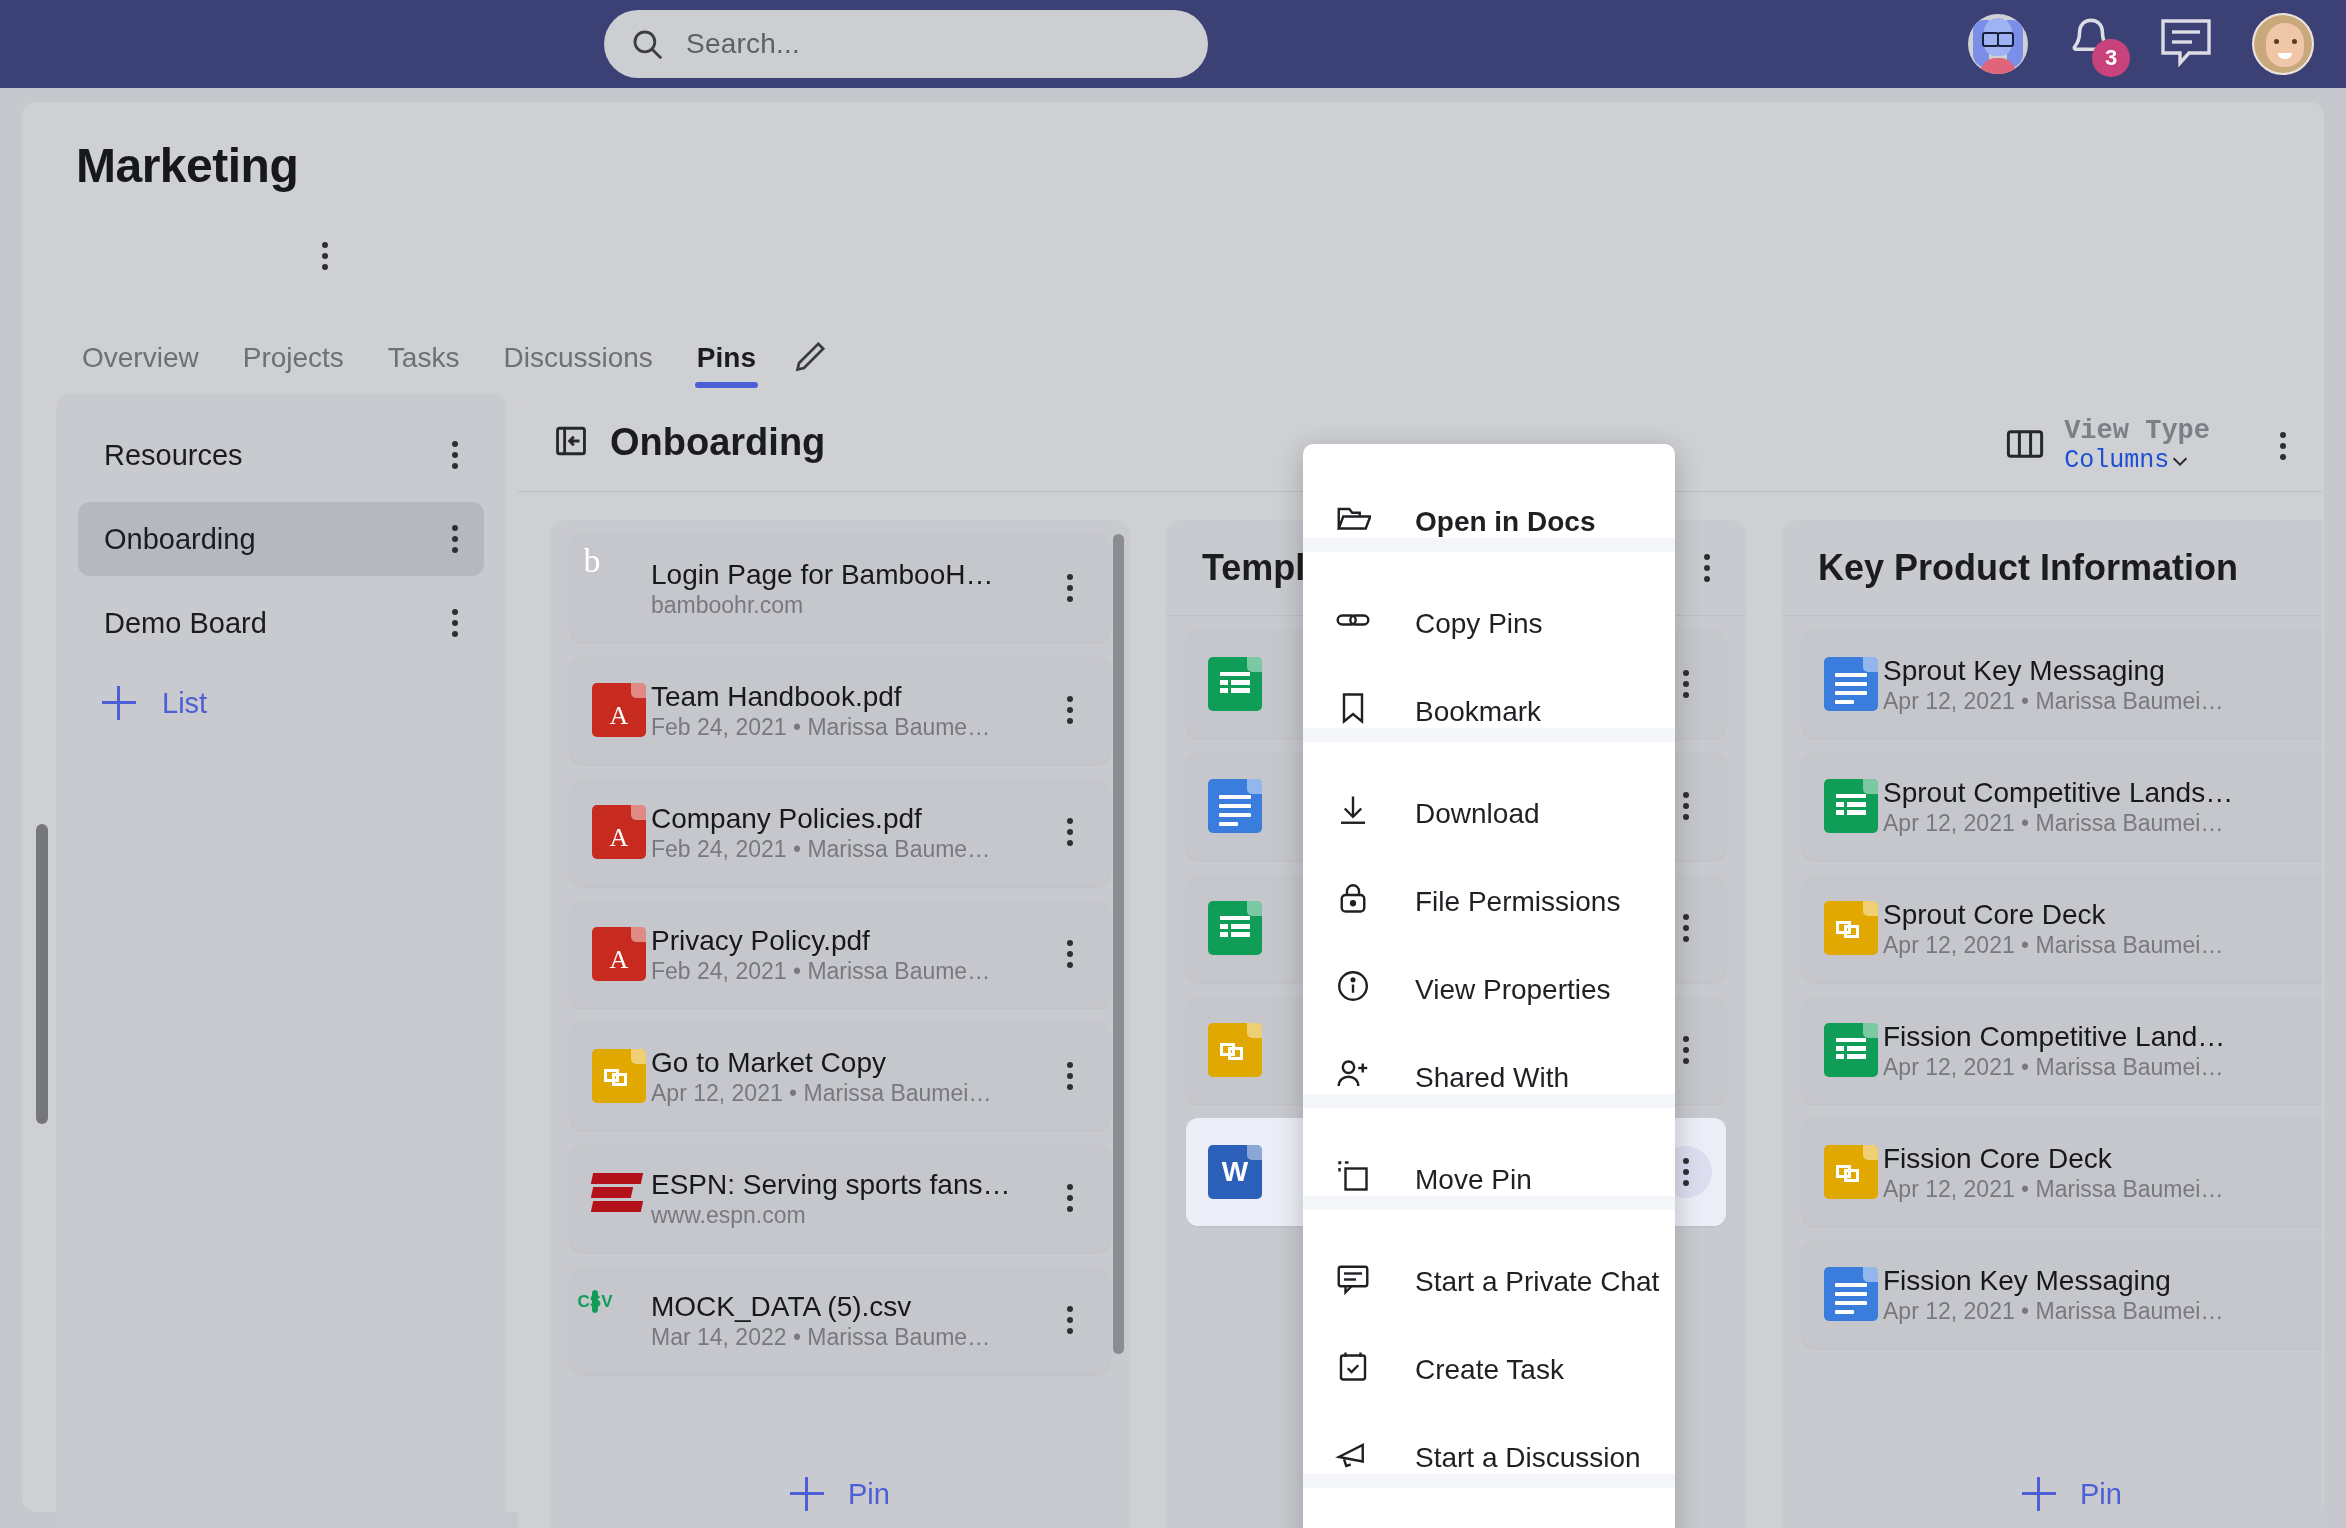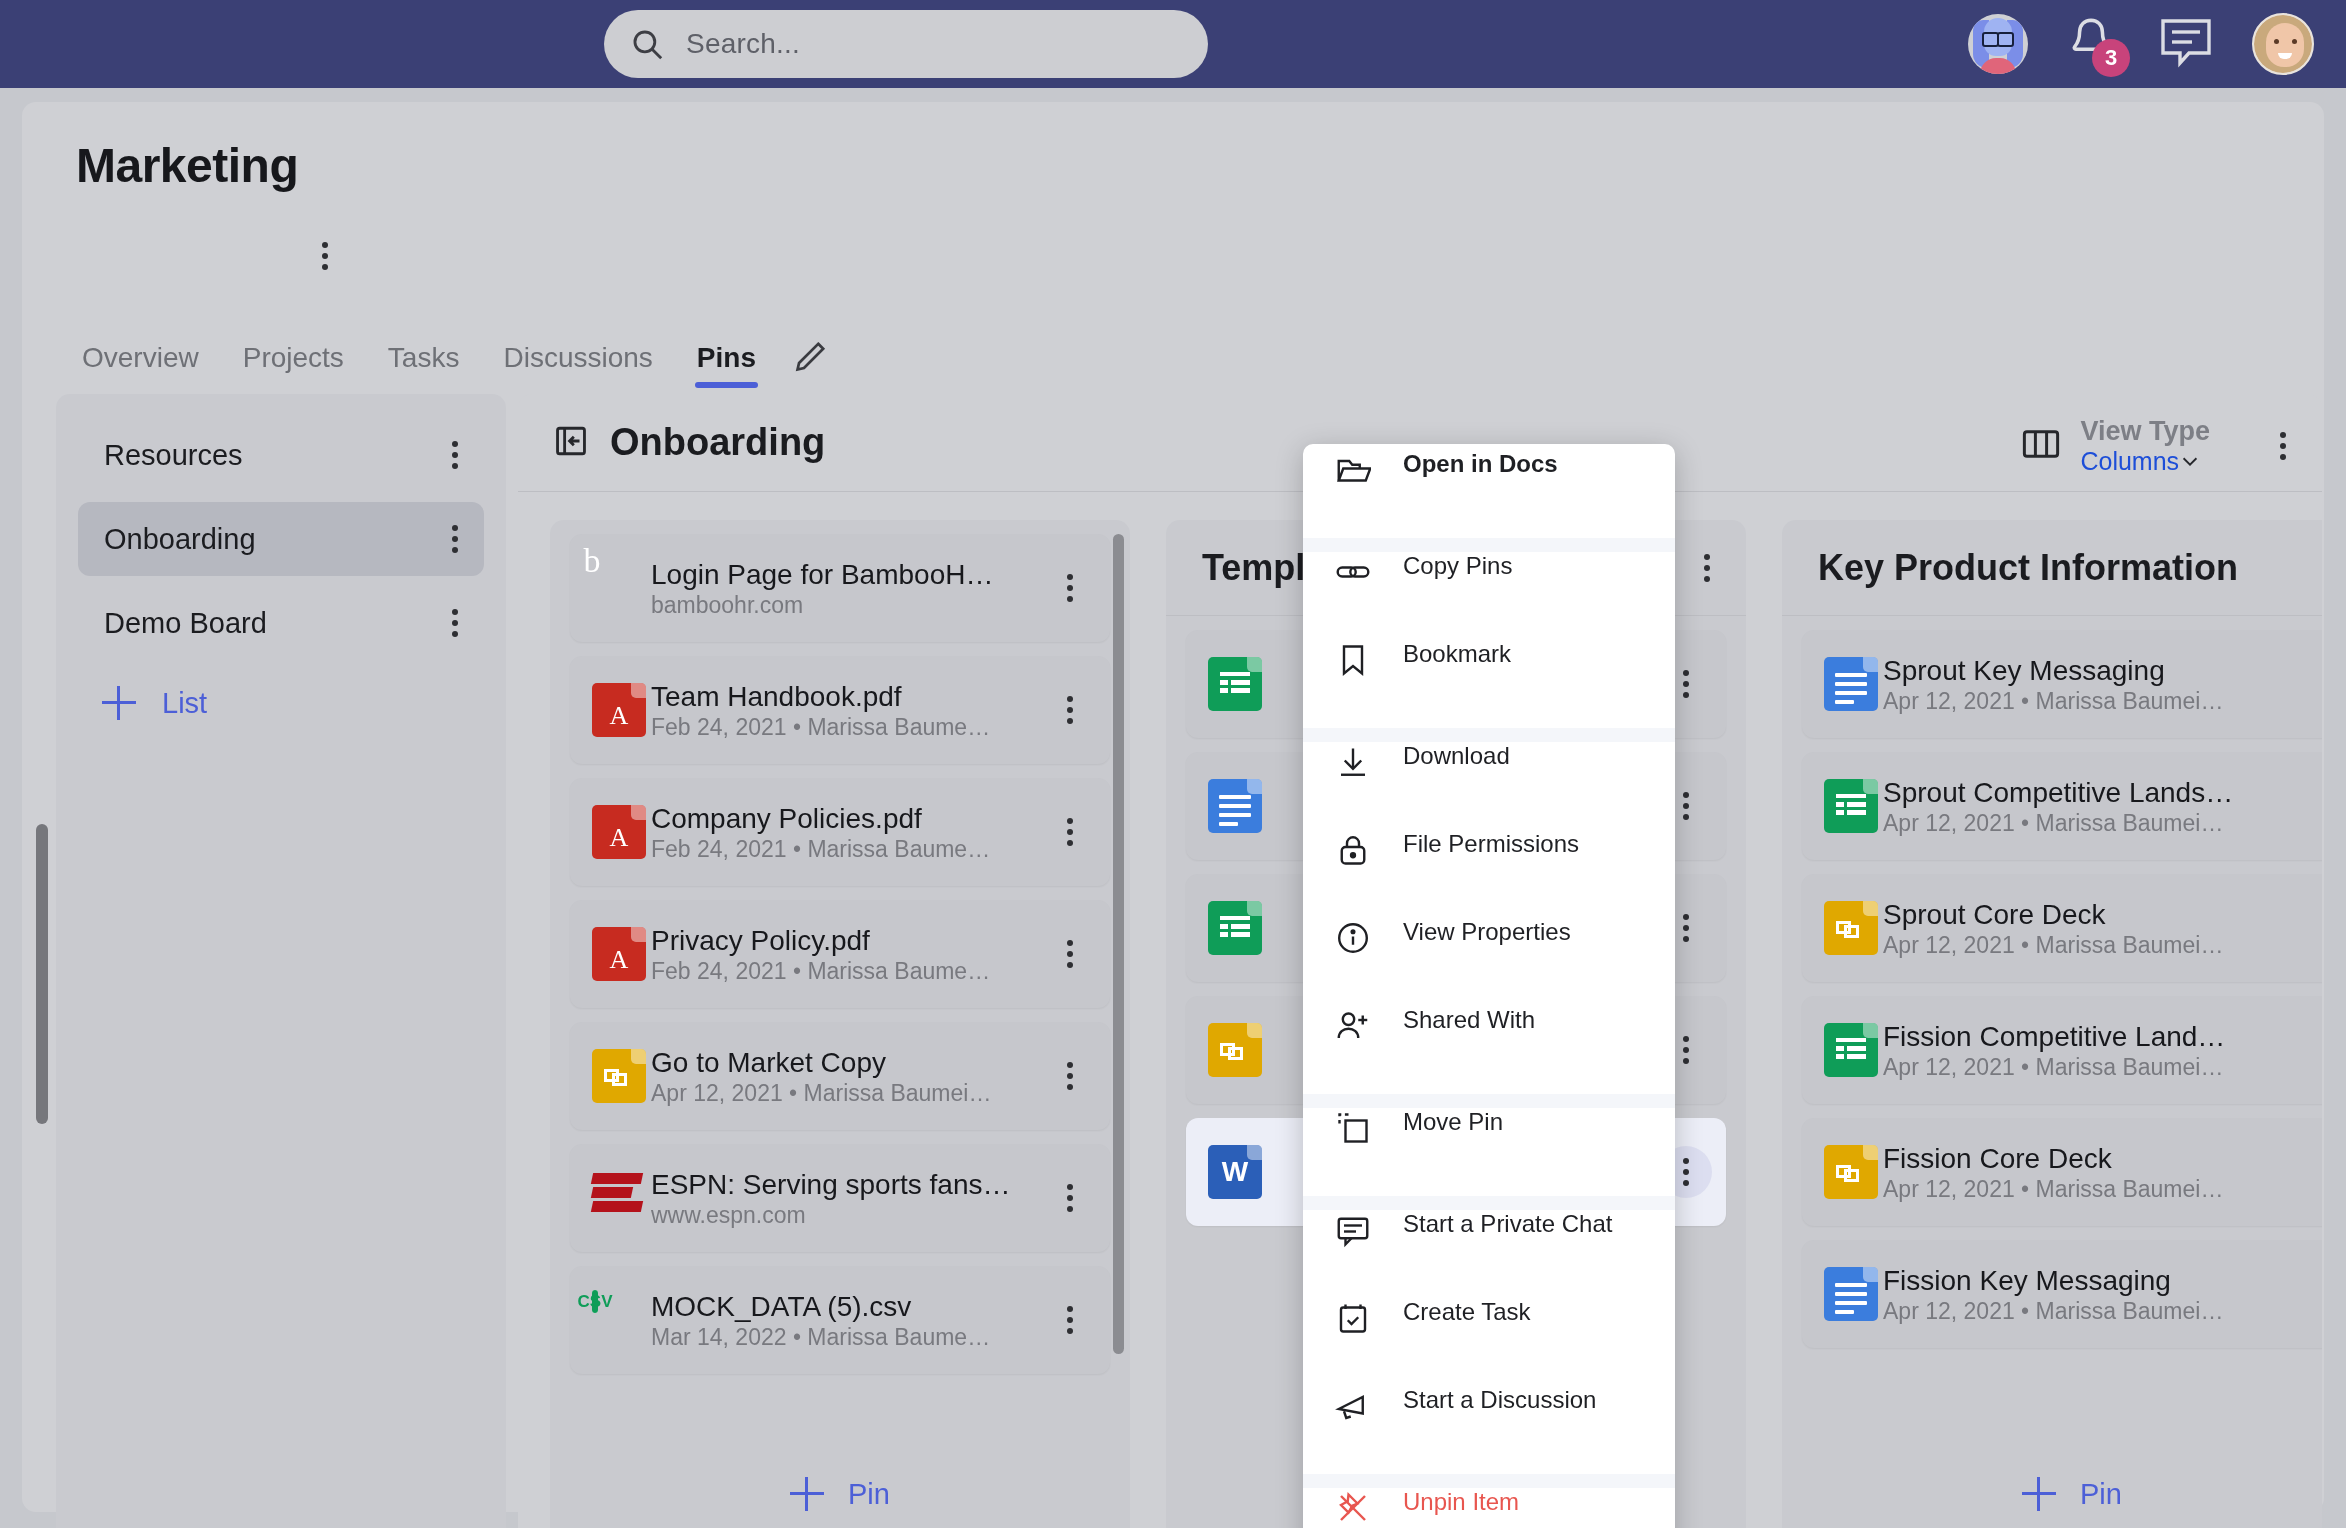--- a/index.html
+++ b/index.html
@@ -111,21 +111,21 @@
   }
   .board-head {
     height:98px; display:flex; align-items:center; padding:0 36px;
     border-bottom:1px solid #bdbec3; position:relative;
   }
   .collapse-icon { margin-right:22px; }
   .board-title { font-size:38px; font-weight:bold; color:#1b1c20; }
   .viewtype {
     position:absolute; right:112px; top:22px; display:flex; align-items:center; gap:18px;
   }
-  .vt-text { line-height:1.15; }
+  .vt-text { line-height:1.15;font-family:Liberation Mono, monospace; }
   .vt-label { font-size:27px; color:#7d7f86; font-weight:bold; }
   .vt-value { font-size:25px; color:#1d4ed8; display:flex; align-items:center; }
   .board-kebab { position:absolute; right:36px; top:38px; }
 
   .columns {
     position:absolute; left:0; top:98px; right:0; bottom:0;
     display:flex; gap:36px; padding:28px 32px 0 32px; overflow:hidden;
   }
   .col {
     width:580px; flex:0 0 580px; background:#c9cacf; border-radius:14px;
@@ -187,22 +187,22 @@
   .ic-csv { width:54px; height:54px; position:relative; border:3px solid #0f9d58; border-radius:4px; background:#fff;}
   .ic-csv:after{ content:"CSV"; position:absolute; inset:0; display:flex; align-items:center; justify-content:center; color:#0f9d58; font-size:17px; font-weight:bold;}
 
   
   .ctxmenu {
     position:absolute; left:1281px; top:342px; width:372px; background:#fff;
     border-radius:10px; box-shadow:0 6px 28px rgba(0,0,0,.22); overflow:hidden; z-index:50;
     padding: 6px 0;
   }
   .mi {
-    height:88px; display:flex; align-items:flex-start; gap:30px; padding:0 30px;
-    font-size:24px; color:#1f2024; white-space:nowrap;
+    height:88px; display:flex; align-items:flex-end; gap:42px; padding:0 30px;
+    font-size:28px; color:#1f2024; white-space:nowrap;
   }
   .mi.bold { font-weight:bold; }
   .mi.danger { color:#e8564f; }
   .mi-ico { width:40px; height:40px; flex:0 0 40px; display:flex; align-items:center; justify-content:center;}
   .msep { height:14px; background:#f4f6fa; }
 </style>
 </head>
 <body>
 
 <div class="topbar">

